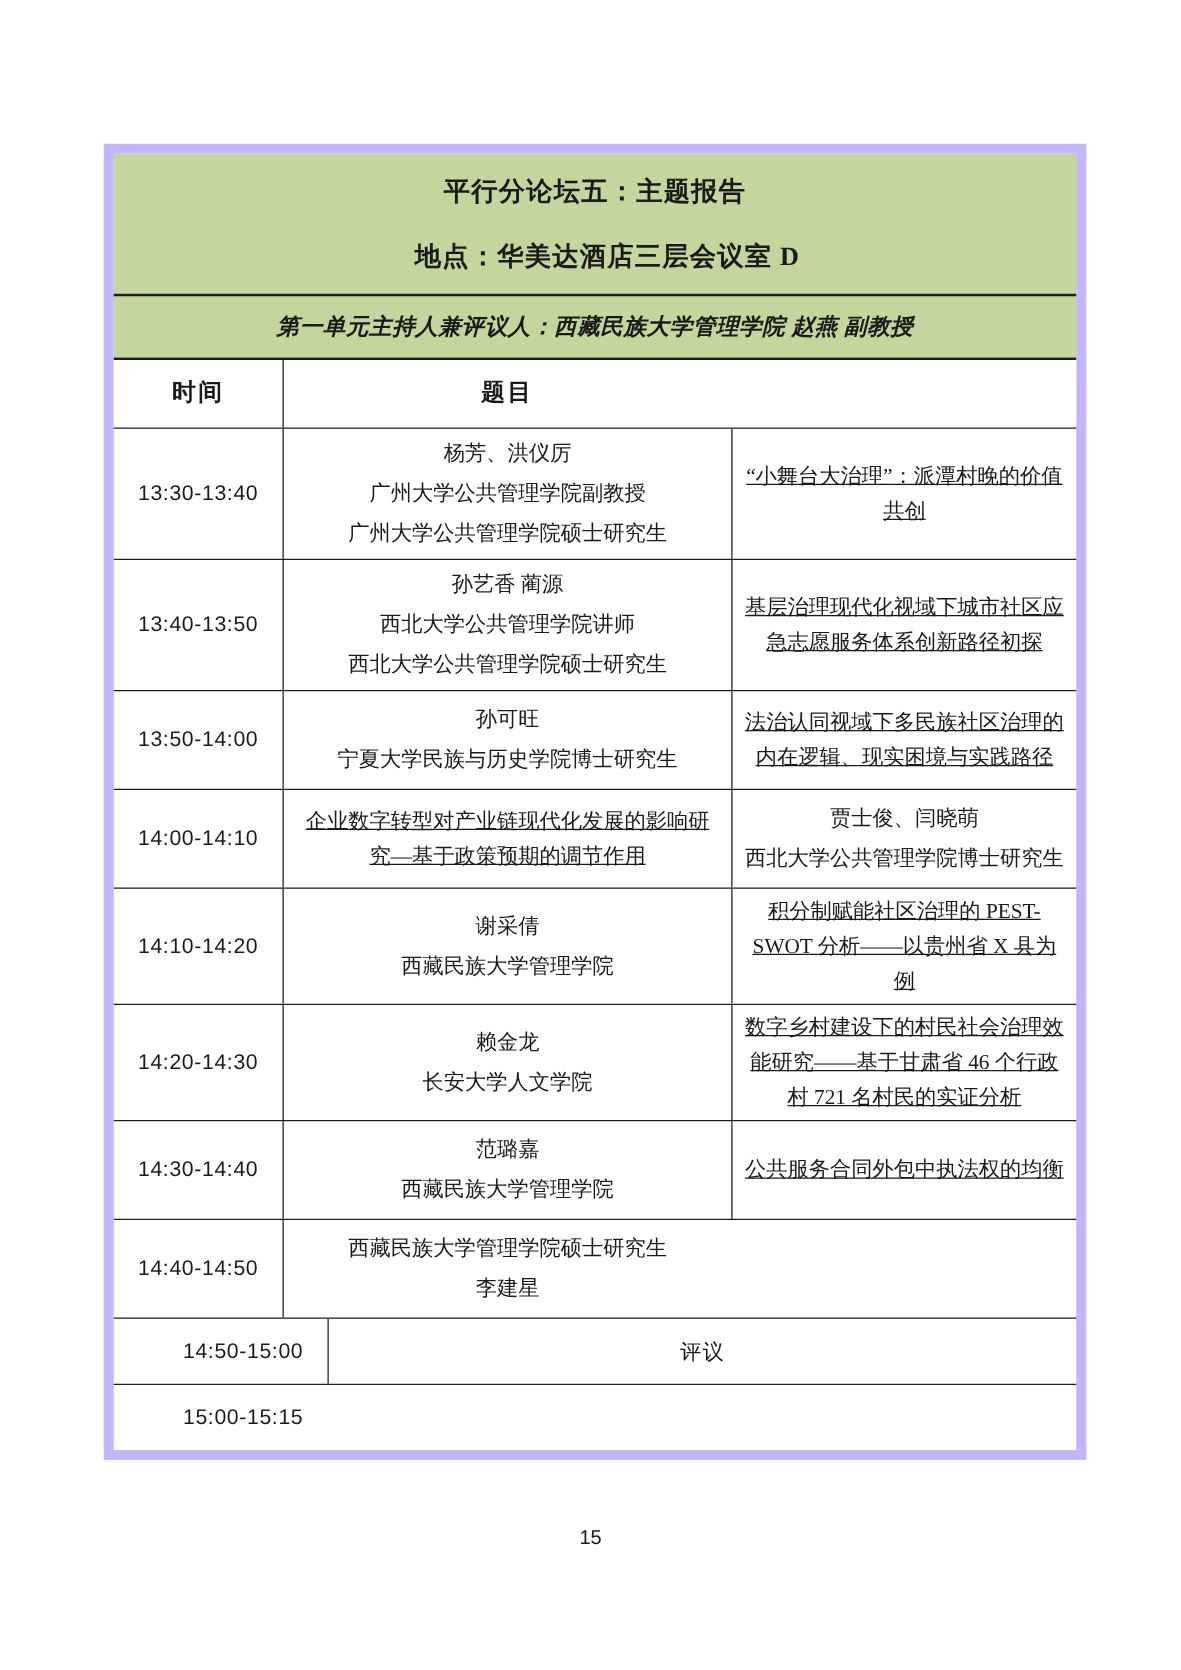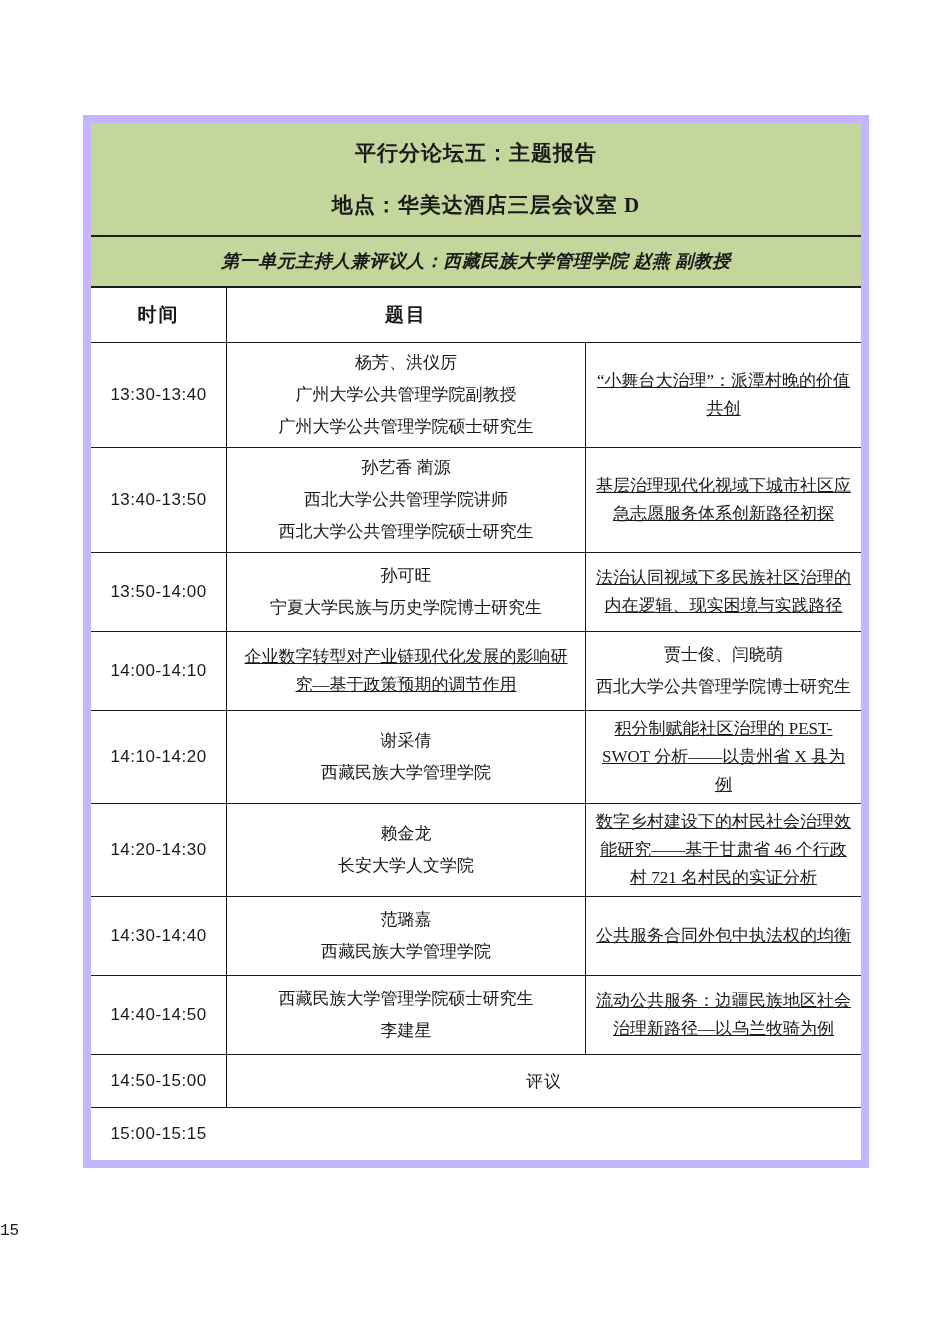--- a/index.html
+++ b/index.html
@@ -71,20 +71,21 @@
   }
   
   .row {
     display: grid;
     grid-template-columns: 135px 359px 1fr;
     border-top: 1px solid #1c1c1c;
     min-height: 78px;
   }
   .row-merged {
     min-height: 52px;
+    padding-left: 36px;
   }
   .cell {
     box-sizing: border-box;
   }
   .cell + .cell {
     border-left: 1px solid #1c1c1c;
   }
   .cell-time {
     display: flex;
     align-items: center;
@@ -120,23 +121,23 @@
     justify-content: center;
     text-align: center;
     font-size: 17px;
     letter-spacing: 1px;
   }
   .page-number {
     position: absolute;
     top: 1222px;
     left: 0;
     width: 945px;
-    text-align: left;
+    text-align: center;
     font-size: 16px;
-    font-family: Liberation Mono, monospace;
+    font-family: Liberation Sans, sans-serif;
   }
 </style>
 </head>
 <body>
 
 <div class="sheet">
 
   <div class="forum-header">
     <div class="line">平行分论坛五：主题报告</div>
     <div class="line">地点：华美达酒店三层会议室 D</div>
@@ -207,21 +208,20 @@
           <div class="speaker-line">西藏民族大学管理学院</div>
         </div>
     <div class="cell cell-title">公共服务合同外包中执法权的均衡</div>
   </div>
       <div class="row">
     <div class="cell cell-time">14:40-14:50</div>
     <div class="cell cell-speaker">
           <div class="speaker-line">西藏民族大学管理学院硕士研究生</div>
           <div class="speaker-line">李建星</div>
         </div>
-    <div class="cell cell-title">流动公共服务：边疆民族地区社会治理新路径—以乌兰牧骑为例</div>
   </div>
       <div class="row row-merged">
     <div class="cell cell-time">14:50-15:00</div>
     <div class="cell cell-merged">评议</div>
   </div>
       <div class="row row-merged">
     <div class="cell cell-time">15:00-15:15</div>
   </div>
     </div>
 

